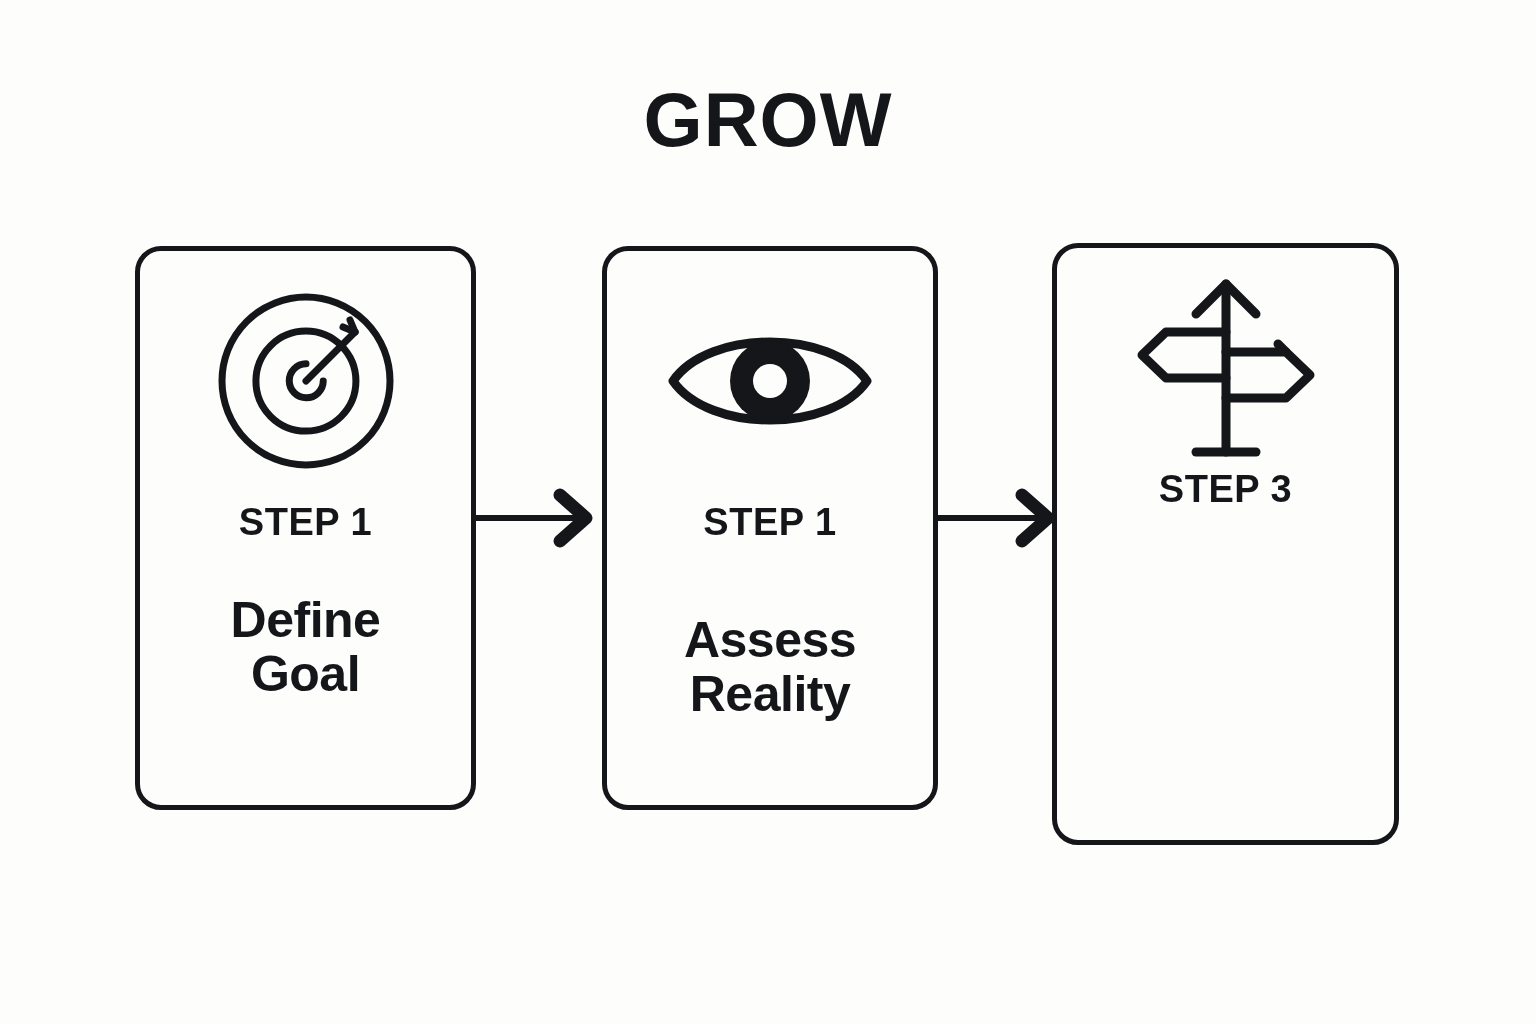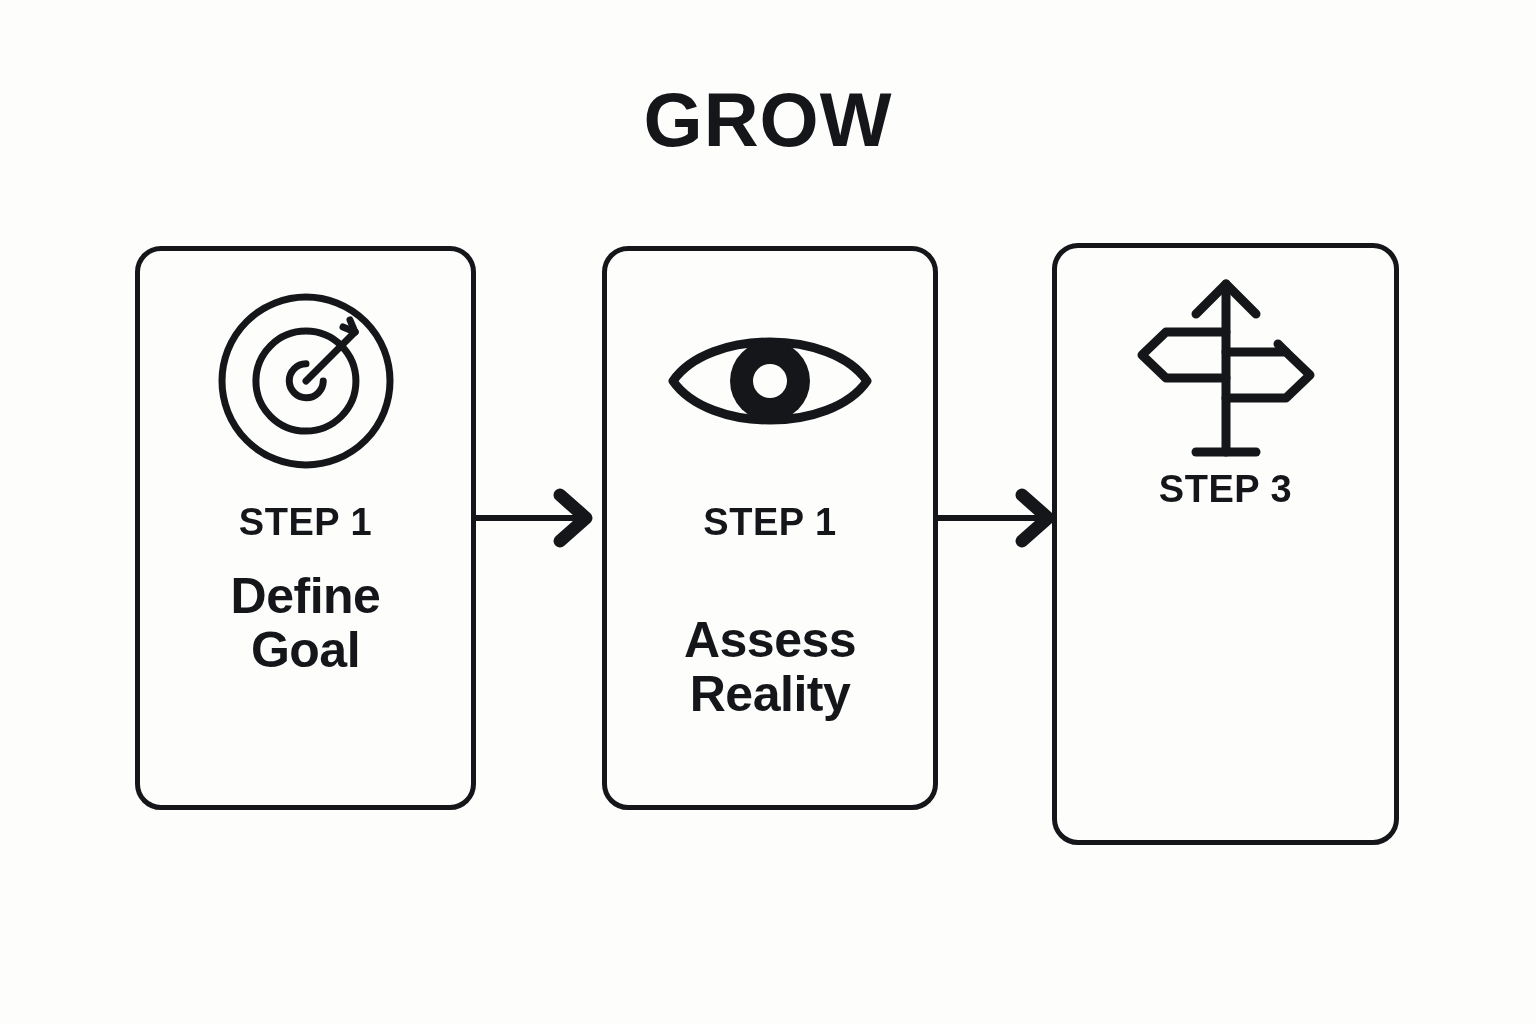--- a/index.html
+++ b/index.html
@@ -77,21 +77,21 @@
 
   .card-title {
     font-size: 50px;
     font-weight: 700;
     line-height: 1.08;
     text-align: center;
     color: #141619;
     letter-spacing: -0.5px;
     white-space: pre-line;
   }
-  .card-1 .card-title { margin-top: 28px; }
+  .card-1 .card-title { margin-top: 52px; }
   .card-2 .card-title { margin-top: 72px; }
   .card-3 .card-title { margin-top: 30px; font-size: 46px; line-height: 1.12; }
 
   
   .connector {
     position: absolute;
     top: 487px;
   }
   .connector-1 { left: 476px; }
   .connector-2 { left: 938px; }

